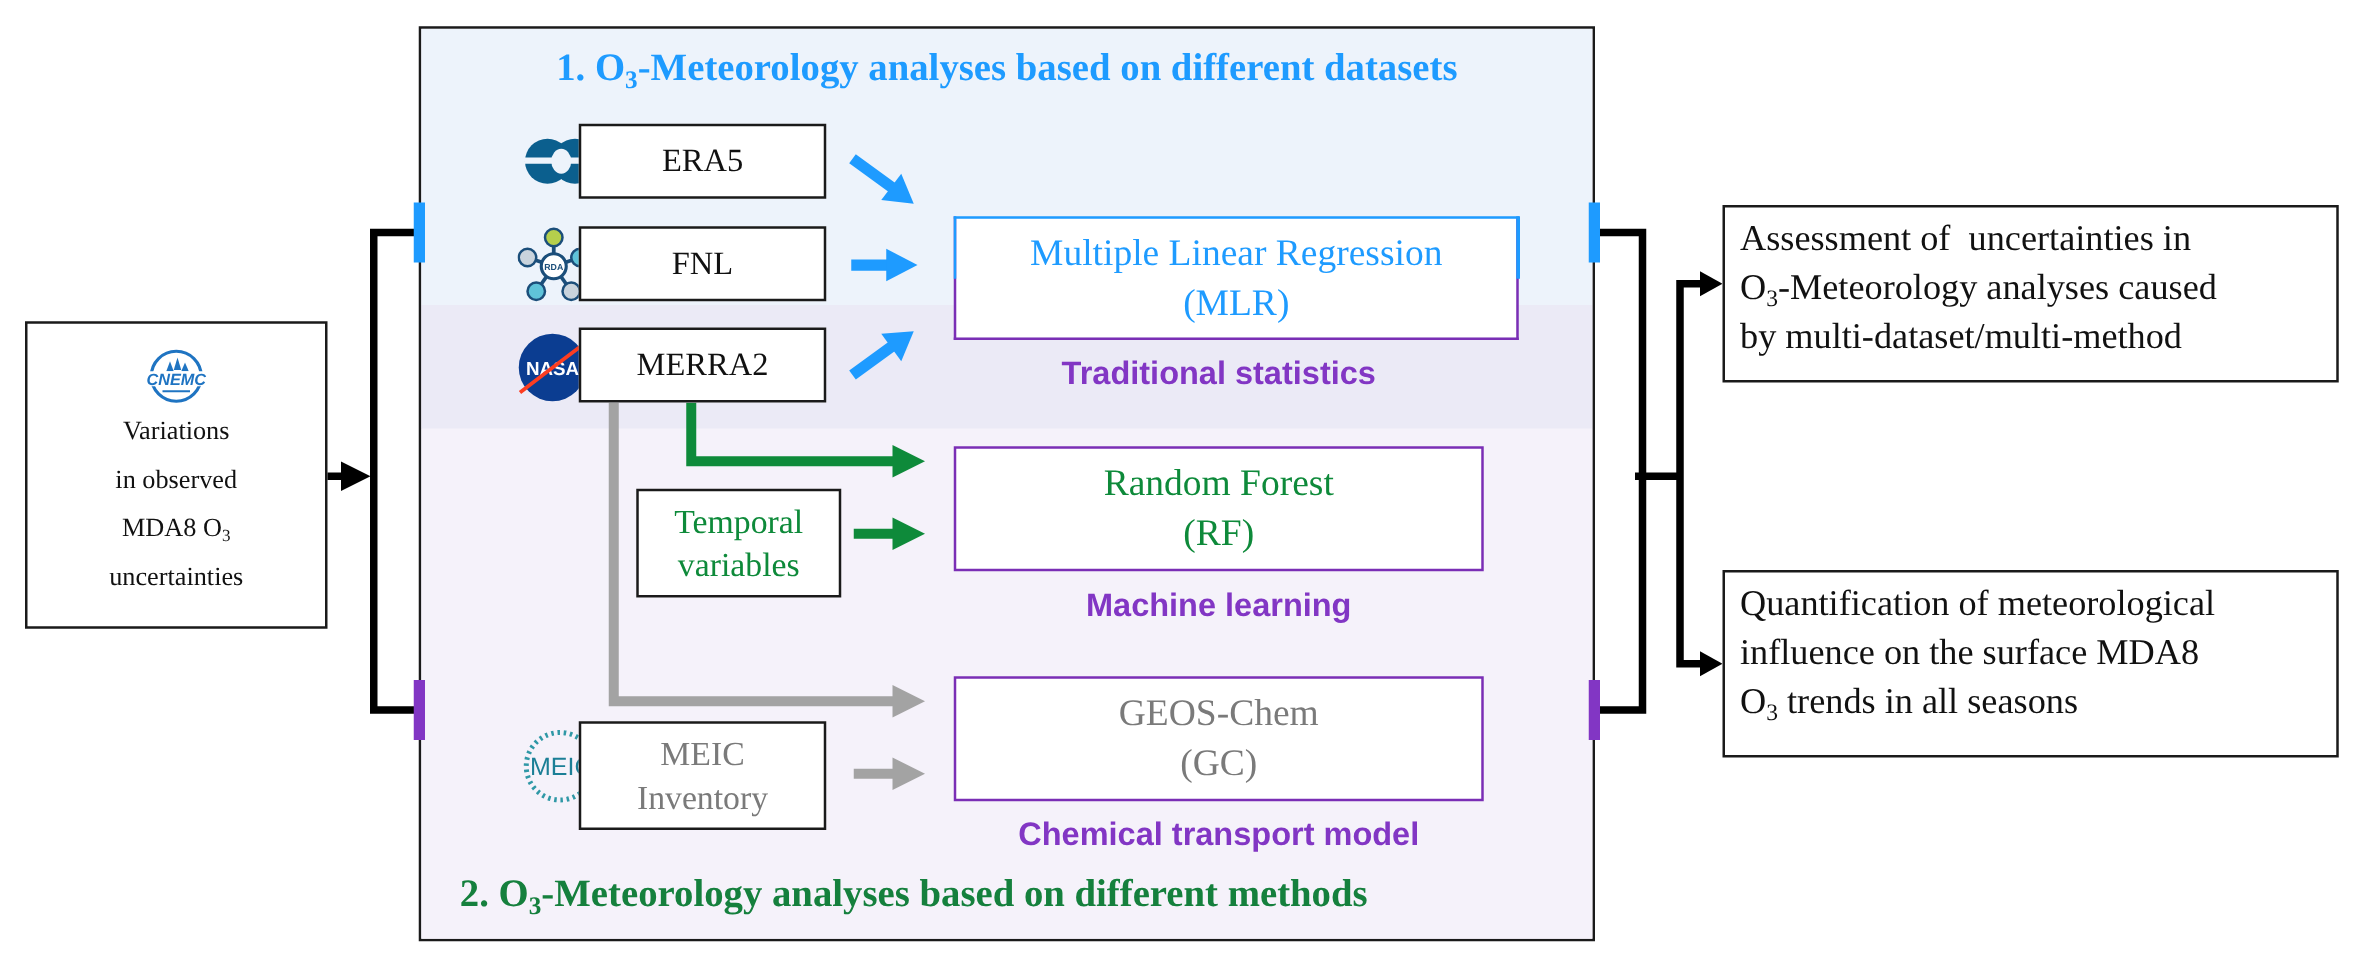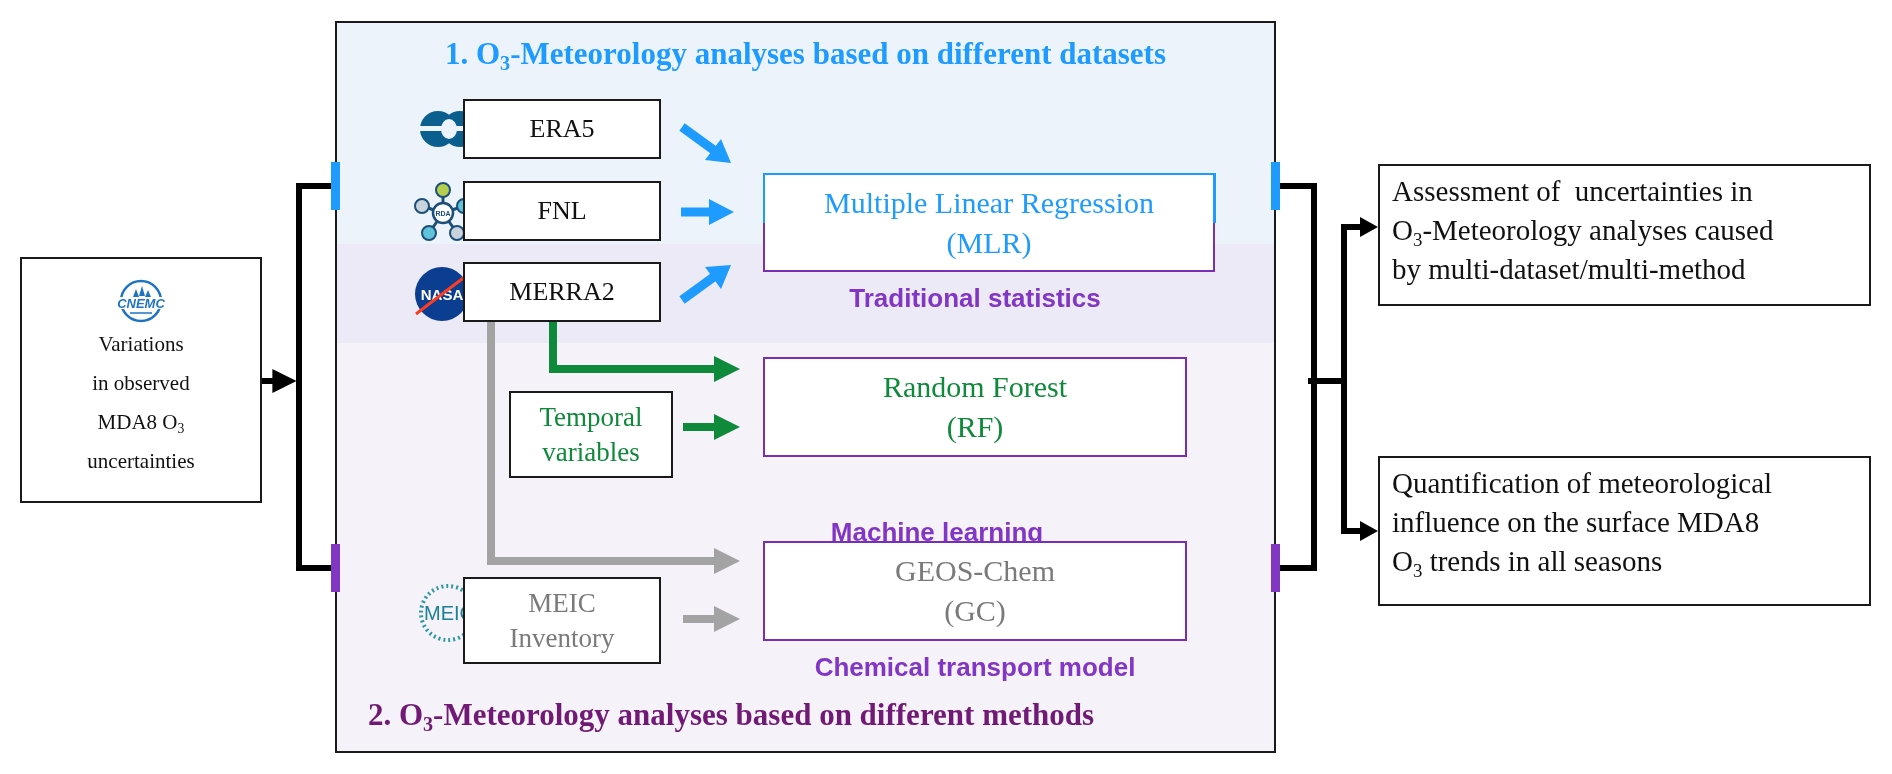--- a/index.html
+++ b/index.html
@@ -6,21 +6,21 @@
   body { width: 1892px; height: 774px; position: relative; overflow: hidden;
          font-family: "Liberation Serif", serif; color: #111; }
   .abs { position: absolute; }
   .box { position: absolute; background: #fff; border: 2px solid #1a1a1a; box-sizing: border-box; }
   .center-text { display: flex; flex-direction: column; align-items: center; justify-content: center; text-align: center; }
   .frame { left: 335px; top: 21px; width: 941px; height: 732px; border: 2.5px solid #1a1a1a; box-sizing: border-box; overflow: hidden; background: #f5f2fa; }
   .band1 { left: 0; top: 0; width: 100%; height: 221px; background: #edf3fb; }
   .band2 { left: 0; top: 221px; width: 100%; height: 99px; background: #ebeaf6; }
   .band3 { left: 0; top: 320px; width: 100%; height: 420px; background: #f5f2fa; }
   .title1 { left: 335px; top: 36px; width: 941px; text-align: center; font-weight: bold; font-size: 31px; color: #1e9bff; }
-  .title2 { left: 335px; top: 697px; width: 792px; text-align: center; font-weight: bold; font-size: 31px; color: #701a75; }
+  .title2 { left: 335px; top: 697px; width: 792px; text-align: center; font-weight: bold; font-size: 31px; color: #15803d; }
   sub { font-size: 0.65em; vertical-align: -0.3em; line-height: 0; }
   .ds { font-size: 26px; }
   .method { position: absolute; background: #fff; border: 2.5px solid #7a2eb5; box-sizing: border-box; font-size: 30px; line-height: 40px; }
   .cat { position: absolute; font-family: "Liberation Sans", sans-serif; font-weight: bold; font-size: 26px; color: #8236c4; text-align: center; }
   .outtext { font-size: 29px; line-height: 39px; text-align: justify; text-align-last: left; padding: 6px 12px; }
   svg.overlay { position: absolute; left: 0; top: 0; }
   .logo { position: absolute; }
 </style>
 </head>
 <body>
@@ -152,21 +152,21 @@
   <div class="abs" style="right:-2.5px;top:-2.5px;width:2.5px;height:50px;background:#1e9bff"></div>
   <span>Multiple Linear Regression</span>
   <span>(MLR)</span>
 </div>
 <div class="cat" style="left:763px;top:283px;width:424px;">Traditional statistics</div>
 
 <div class="method center-text" style="left:763px;top:357px;width:424px;height:100px;color:#0e8a3a;">
   <span>Random Forest</span>
   <span>(RF)</span>
 </div>
-<div class="cat" style="left:725px;top:469px;width:424px;margin-top:48px;">Machine learning</div>
+<div class="cat" style="left:763px;top:469px;width:424px;">Machine learning</div>
 
 <div class="method center-text" style="left:763px;top:541px;width:424px;height:100px;color:#7a7a7a;">
   <span>GEOS-Chem</span>
   <span>(GC)</span>
 </div>
 <div class="cat" style="left:763px;top:652px;width:424px;">Chemical transport model</div>
 
 <div class="box outtext" style="left:1378px;top:164px;width:493px;height:142px;">
   <div style="white-space:pre;">Assessment of  uncertainties in</div>
   <div><span>O</span><sub>3</sub><span>-Meteorology analyses caused</span></div>

